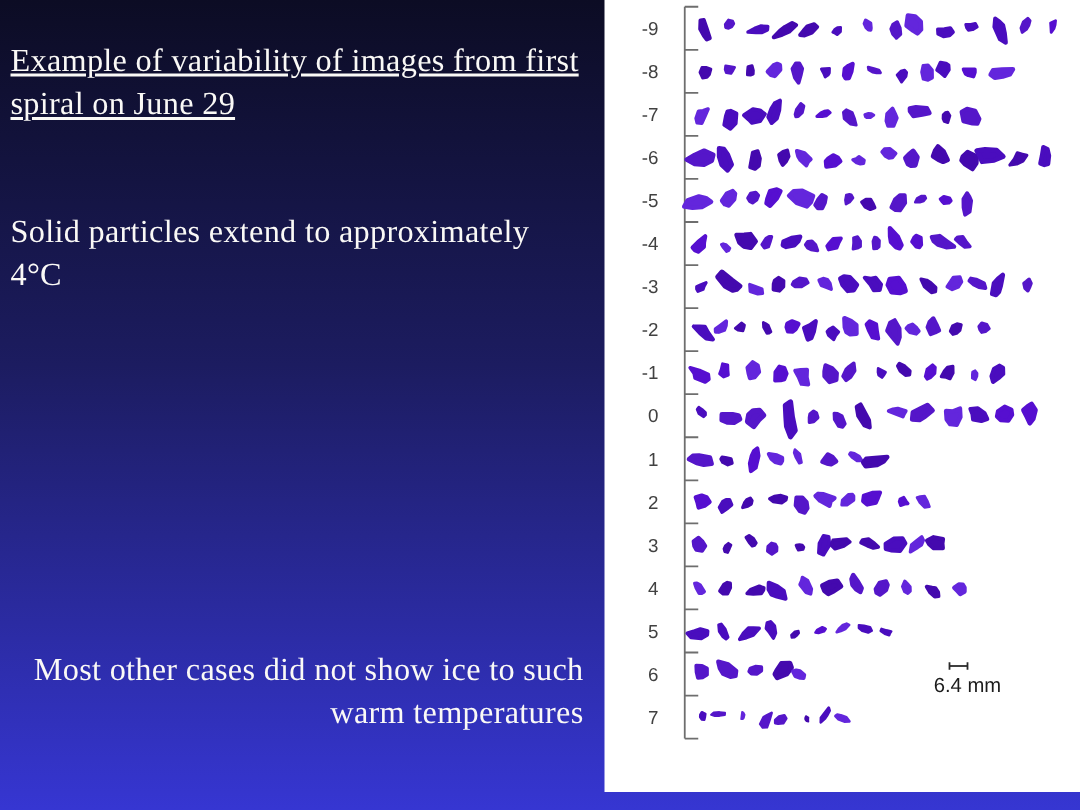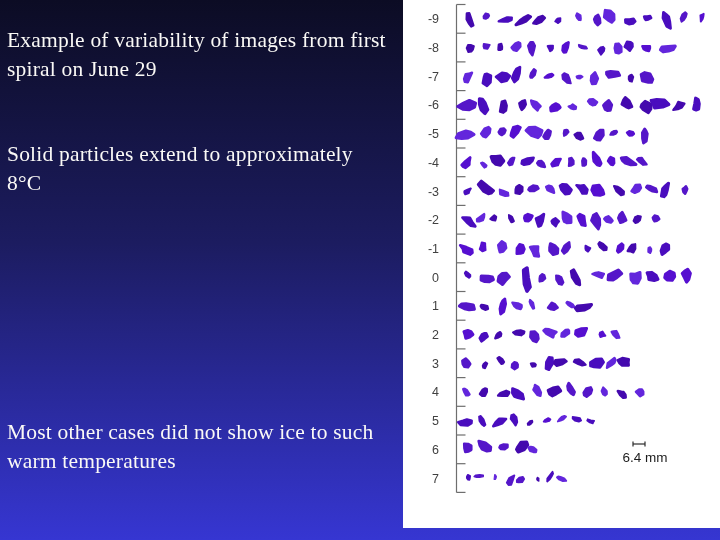--- a/index.html
+++ b/index.html
@@ -8,38 +8,38 @@
     position:relative;width:720px;height:540px;
     background:linear-gradient(to bottom,#0c0c24 0%,#1c1c60 45%,#3636d2 100%);
     font-family:"Liberation Serif", serif;
   }
   .text-col{position:absolute;left:0;top:0;width:403px;height:540px;}
   .bullet{
     position:absolute;left:7px;width:382px;margin:0;
     color:#faf9f6;font-size:21.5px;line-height:29px;font-weight:400;
     letter-spacing:0.2px;
   }
-  .bullet-1{top:26px;}
+  .bullet-1{top:26px;text-decoration:underline;}
   .bullet-2{top:140px;}
   .bullet-3{top:256px;}
-  .bullet-4{top:418px;}
+  .bullet-4{top:432px;text-align:right;}
   .figure-panel{
     position:absolute;left:403px;top:0;width:317px;height:528px;
     background:#ffffff;
   }
   .figure-panel svg{display:block;}
 </style>
 </head>
 <body>
 
 <div class="slide">
 
   <div class="text-col">
     <p class="bullet bullet-1">Example of variability of images from first spiral on June 29</p>
-    <p class="bullet bullet-2">Solid particles extend to approximately 8°C</p>
+    <p class="bullet bullet-2">Solid particles extend to approximately 4°C</p>
     <p class="bullet bullet-4">Most other cases did not show ice to such warm temperatures</p>
   </div>
 
   <div class="figure-panel">
     <svg id="fig-svg" width="317" height="528" viewBox="0 0 317 528" xmlns="http://www.w3.org/2000/svg">
         <line x1="53.5" y1="4.5" x2="53.5" y2="492.4" stroke="#6e6e6e" stroke-width="1.2"></line>
         <line x1="53.5" y1="4.5" x2="62.5" y2="4.5" stroke="#6e6e6e" stroke-width="1.2"></line>
         <line x1="53.5" y1="33.2" x2="62.5" y2="33.2" stroke="#6e6e6e" stroke-width="1.2"></line>
         <line x1="53.5" y1="61.9" x2="62.5" y2="61.9" stroke="#6e6e6e" stroke-width="1.2"></line>
         <line x1="53.5" y1="90.6" x2="62.5" y2="90.6" stroke="#6e6e6e" stroke-width="1.2"></line>

